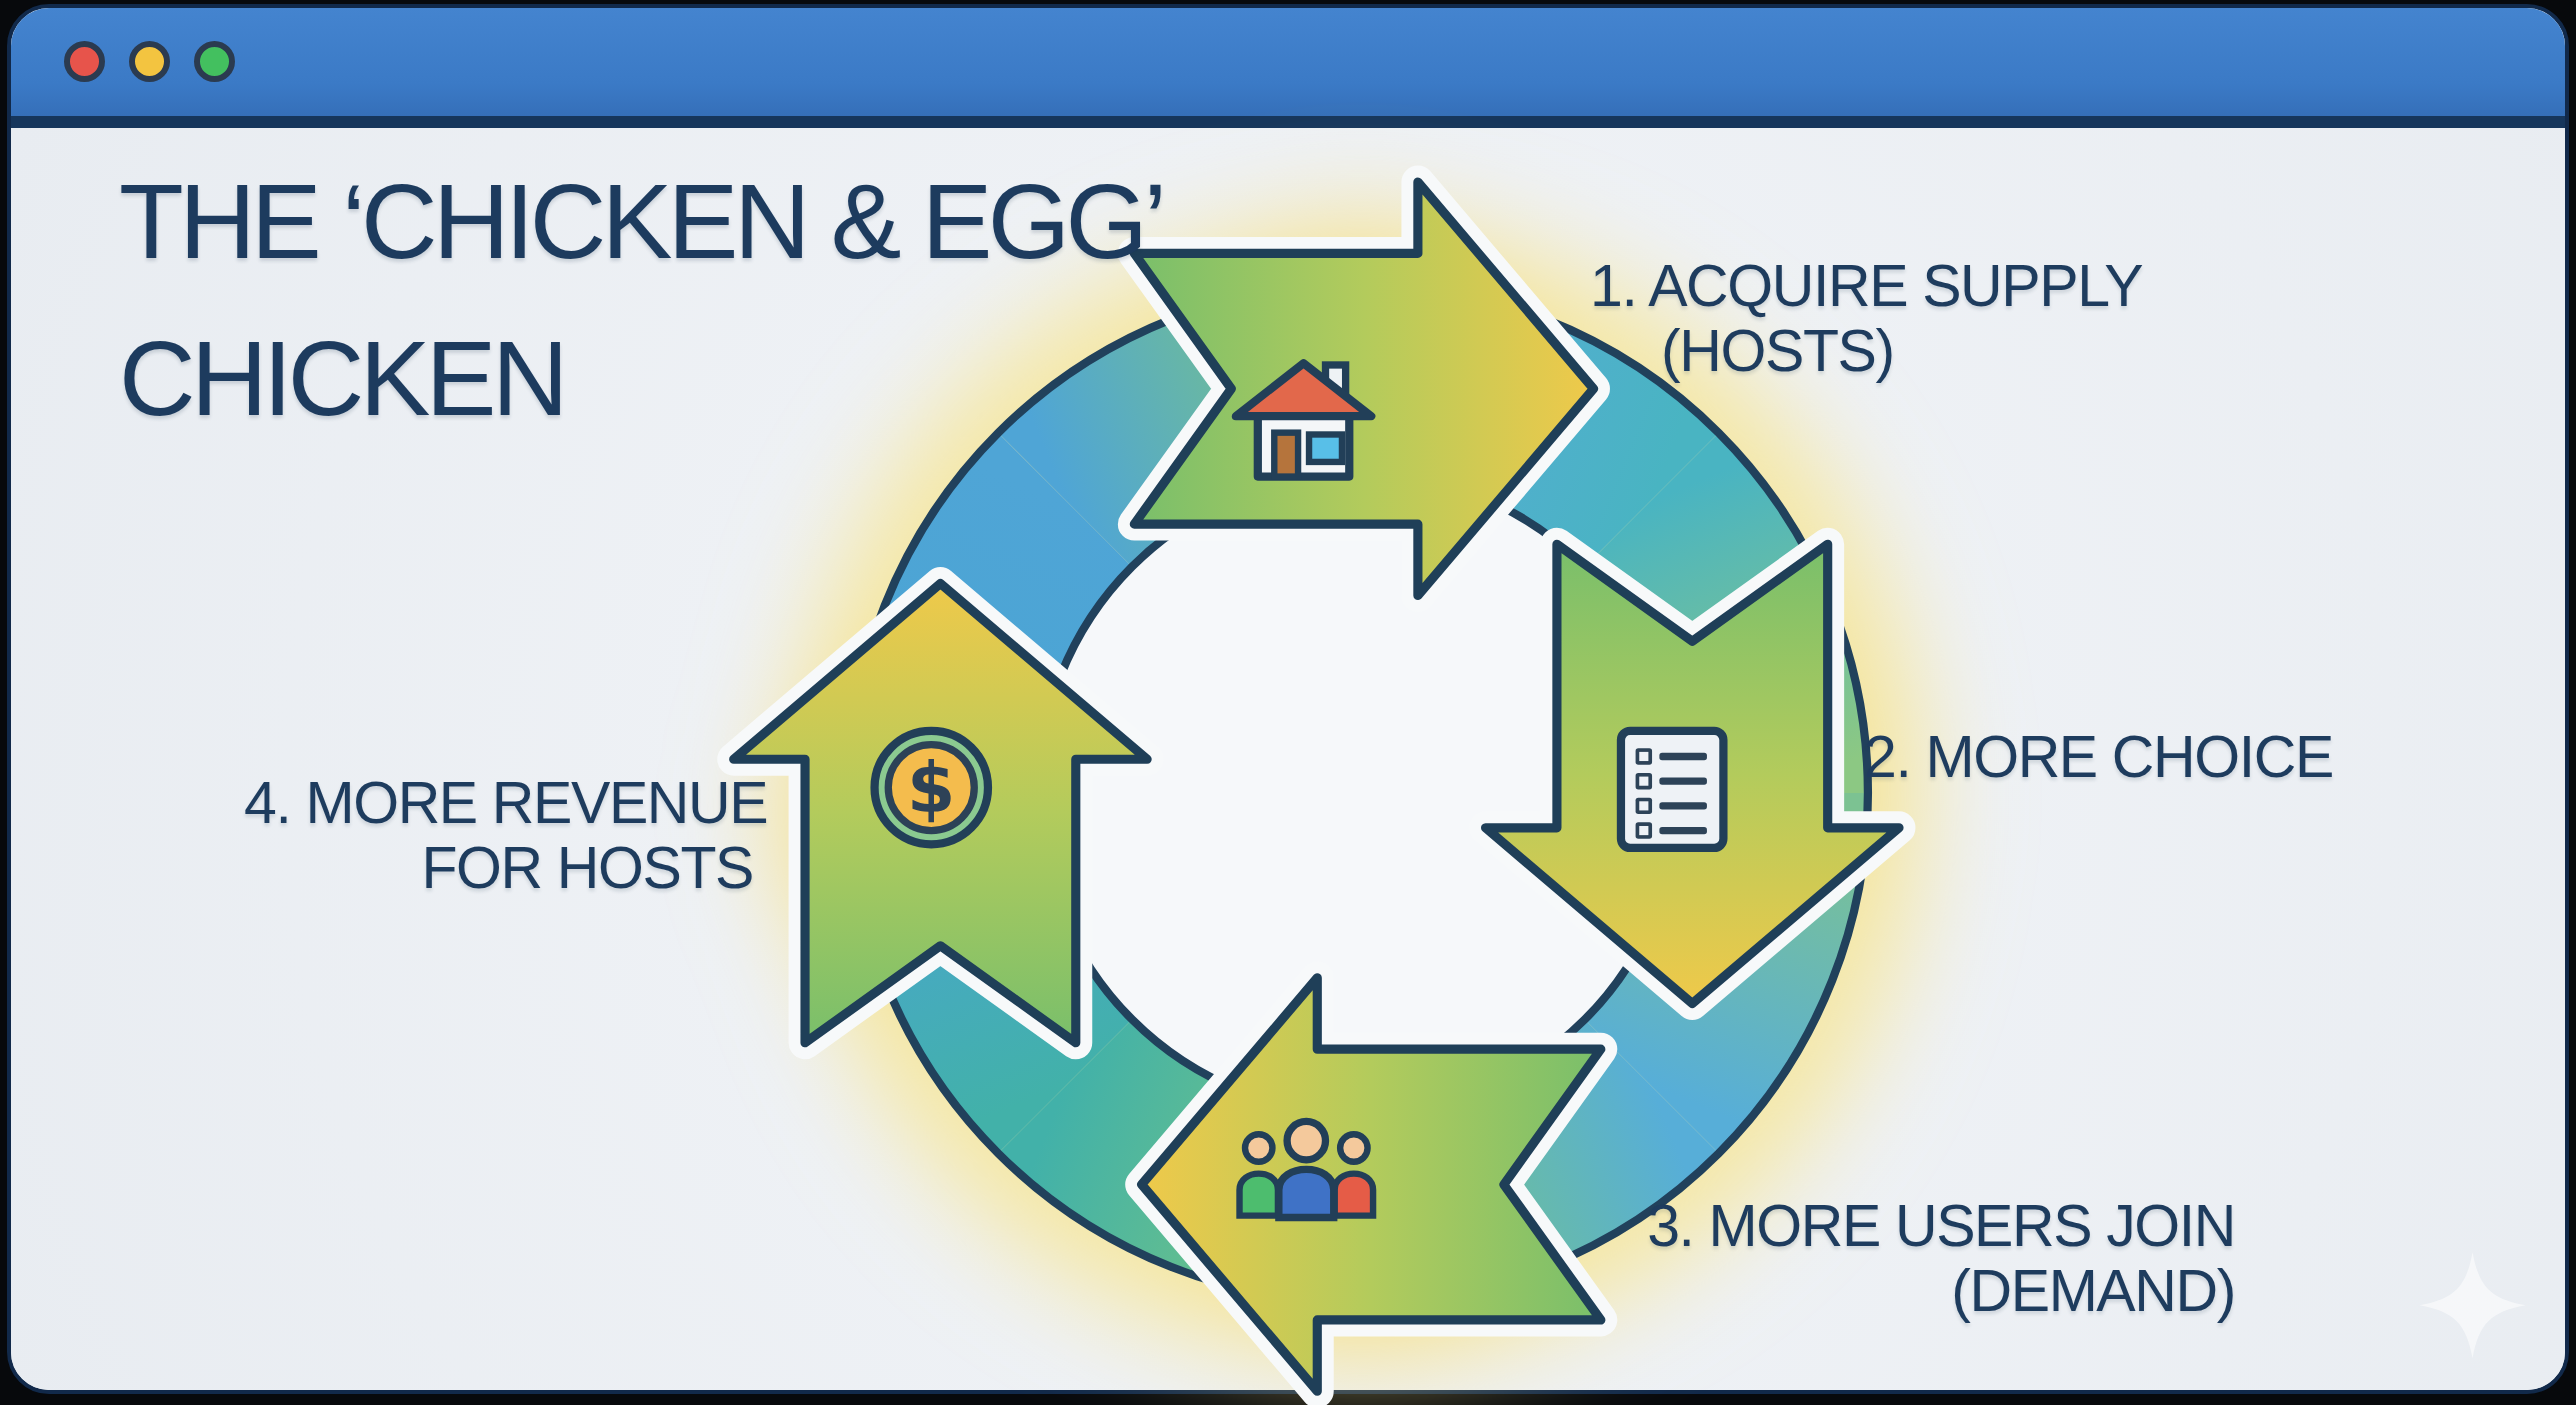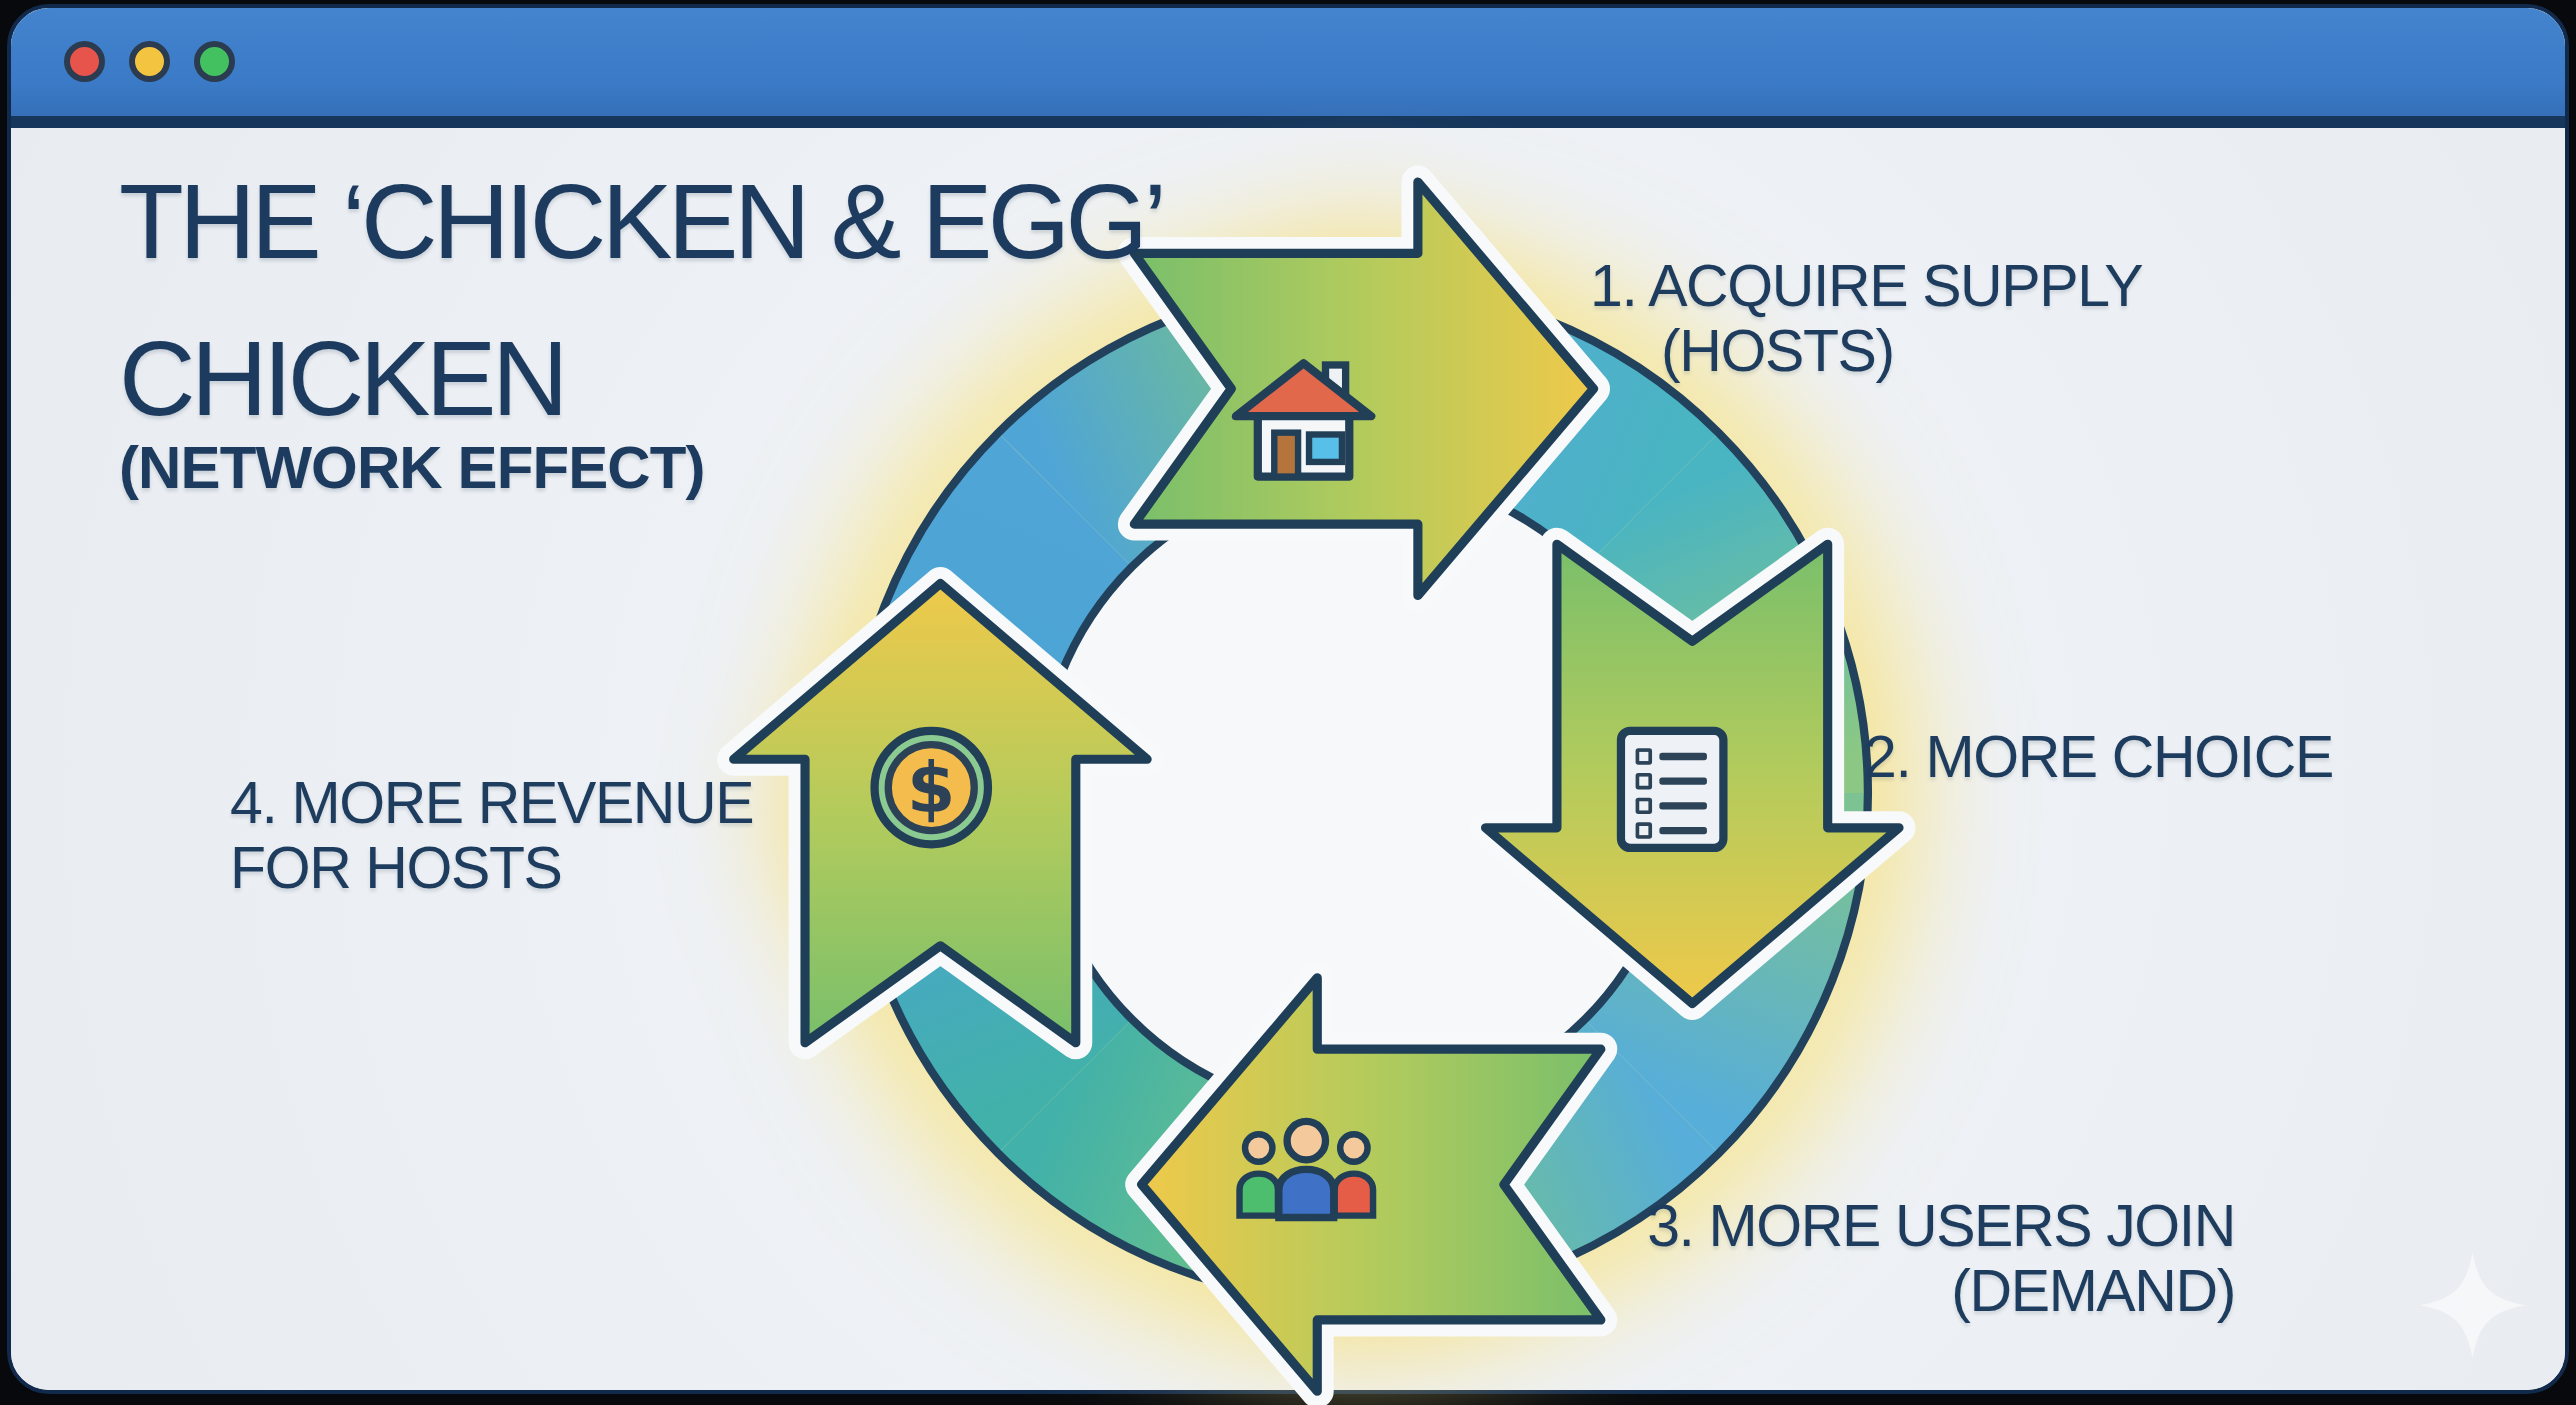--- a/index.html
+++ b/index.html
@@ -37,21 +37,21 @@
   .title .t2{font-size:60px;font-weight:bold;letter-spacing:-0.9px;margin-top:-24px;white-space:nowrap;}
   .step{
     position:absolute;font-size:59px;font-weight:normal;color:#1e3c5e;
     line-height:65px;letter-spacing:-1.4px;white-space:nowrap;
     text-shadow:0 2.7px 3.7px rgba(23,48,73,0.14);
   }
   .s1{left:1590px;top:254px}
   .s1 .l2{padding-left:71px}
   .s2{left:1864px;top:725px}
   .s3{left:1604px;top:1194px;width:631px;text-align:right}
-  .s4{left:230px;top:771px;width:509px;text-align:left}
+  .s4{left:244px;top:771px;width:509px;text-align:right}
 </style>
 </head>
 <body>
 
 <div class="window">
   <div class="titlebar">
     <div class="light red"></div>
     <div class="light yellow"></div>
     <div class="light green"></div>
   </div>
@@ -188,21 +188,20 @@
     <circle r="47" fill="#f4bc4d" stroke="#2c4257" stroke-width="8"></circle>
     <text y="27" text-anchor="middle" font-size="76" font-weight="bold" fill="#2e4257" font-family="DejaVu Sans, sans-serif">$</text>
   </g>
 
   <path transform="translate(2703,1427)" d="M0 -58 C7 -20 20 -7 58 0 C20 7 7 20 0 58 C-7 20 -20 7 -58 0 C-20 -7 -7 -20 0 -58 Z" fill="#ffffff" opacity="0.55"></path>
 </svg>
 
 <div class="title">
   <div class="t1">THE ‘CHICKEN &amp; EGG’</div>
   <div class="t1">CHICKEN</div>
-  <div class="t2">(NETWORK EFFECT)</div>
 </div>
 
 <div class="step s1">
   <div class="l1">1. ACQUIRE SUPPLY</div>
   <div class="l2">(HOSTS)</div>
 </div>
 <div class="step s2">
   <div class="l1">2. MORE CHOICE</div>
 </div>
 <div class="step s3">

